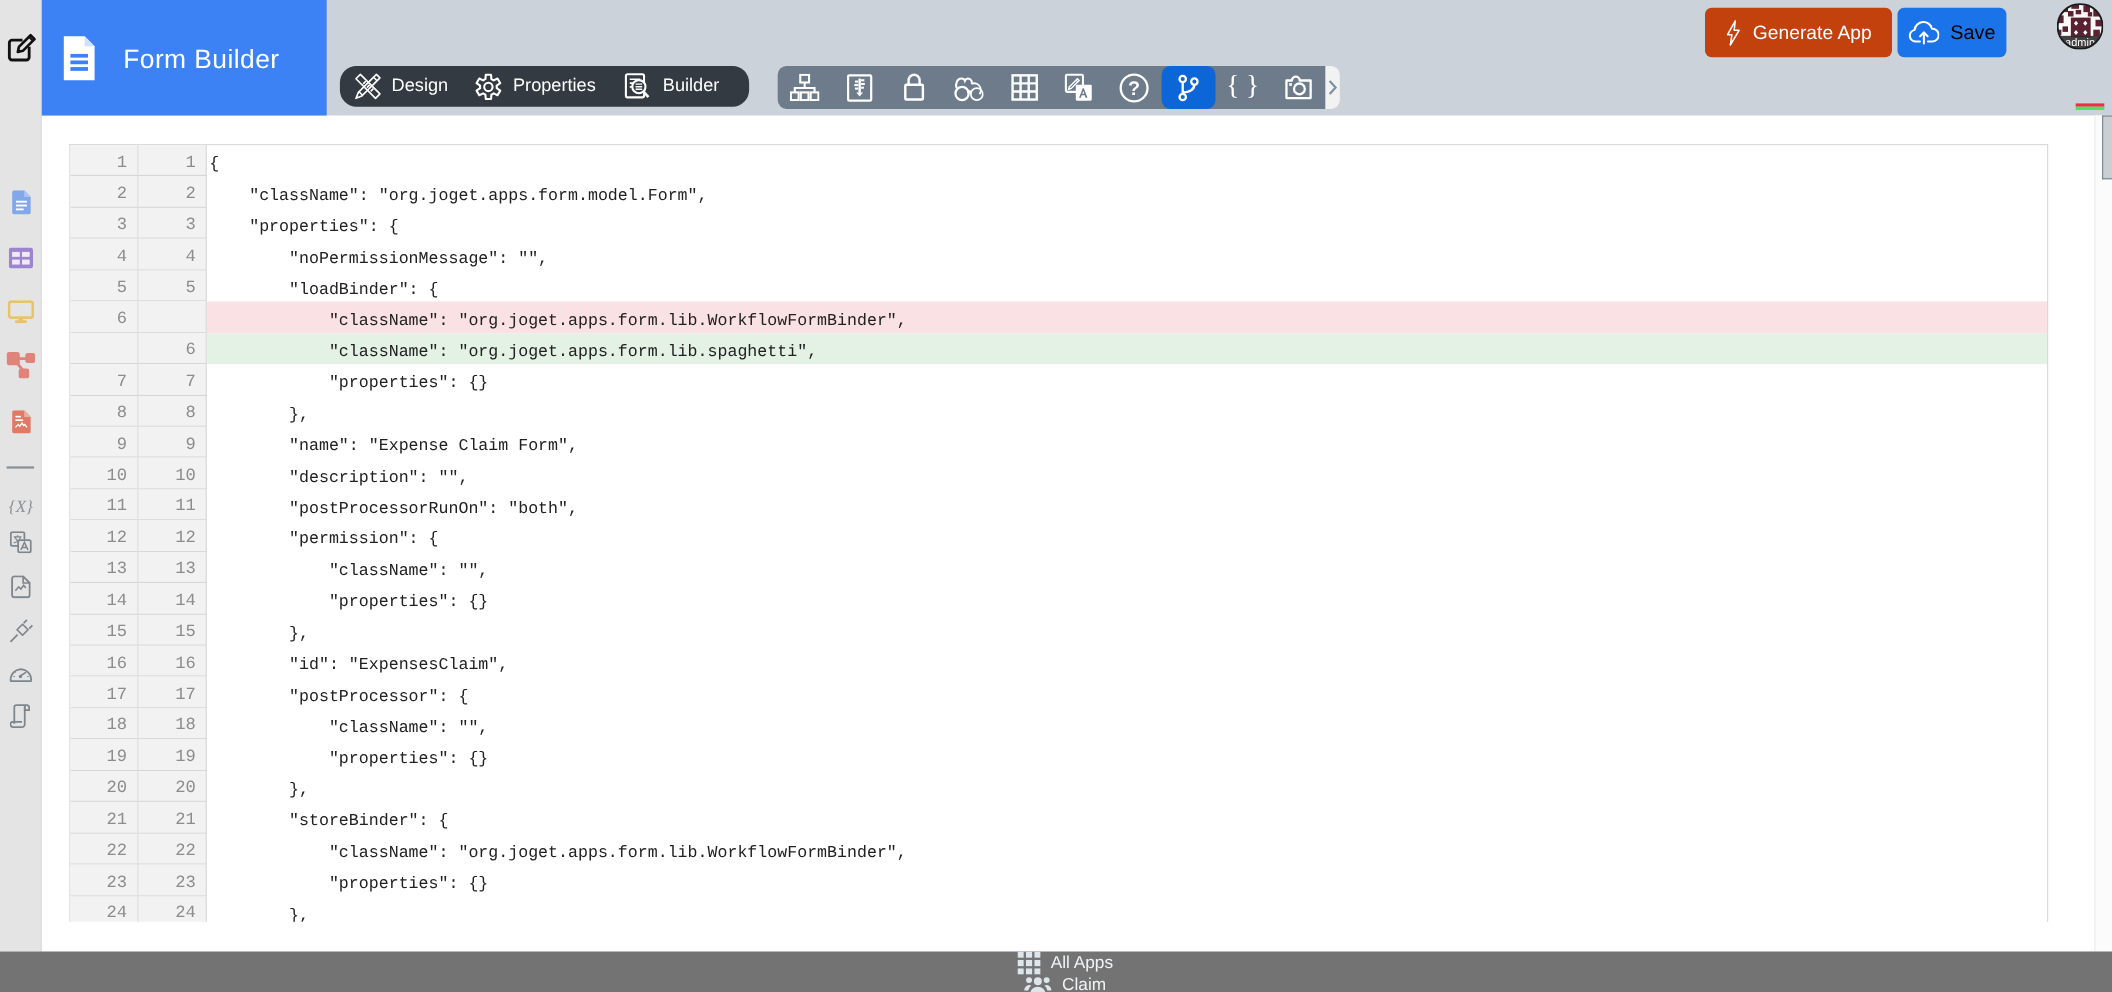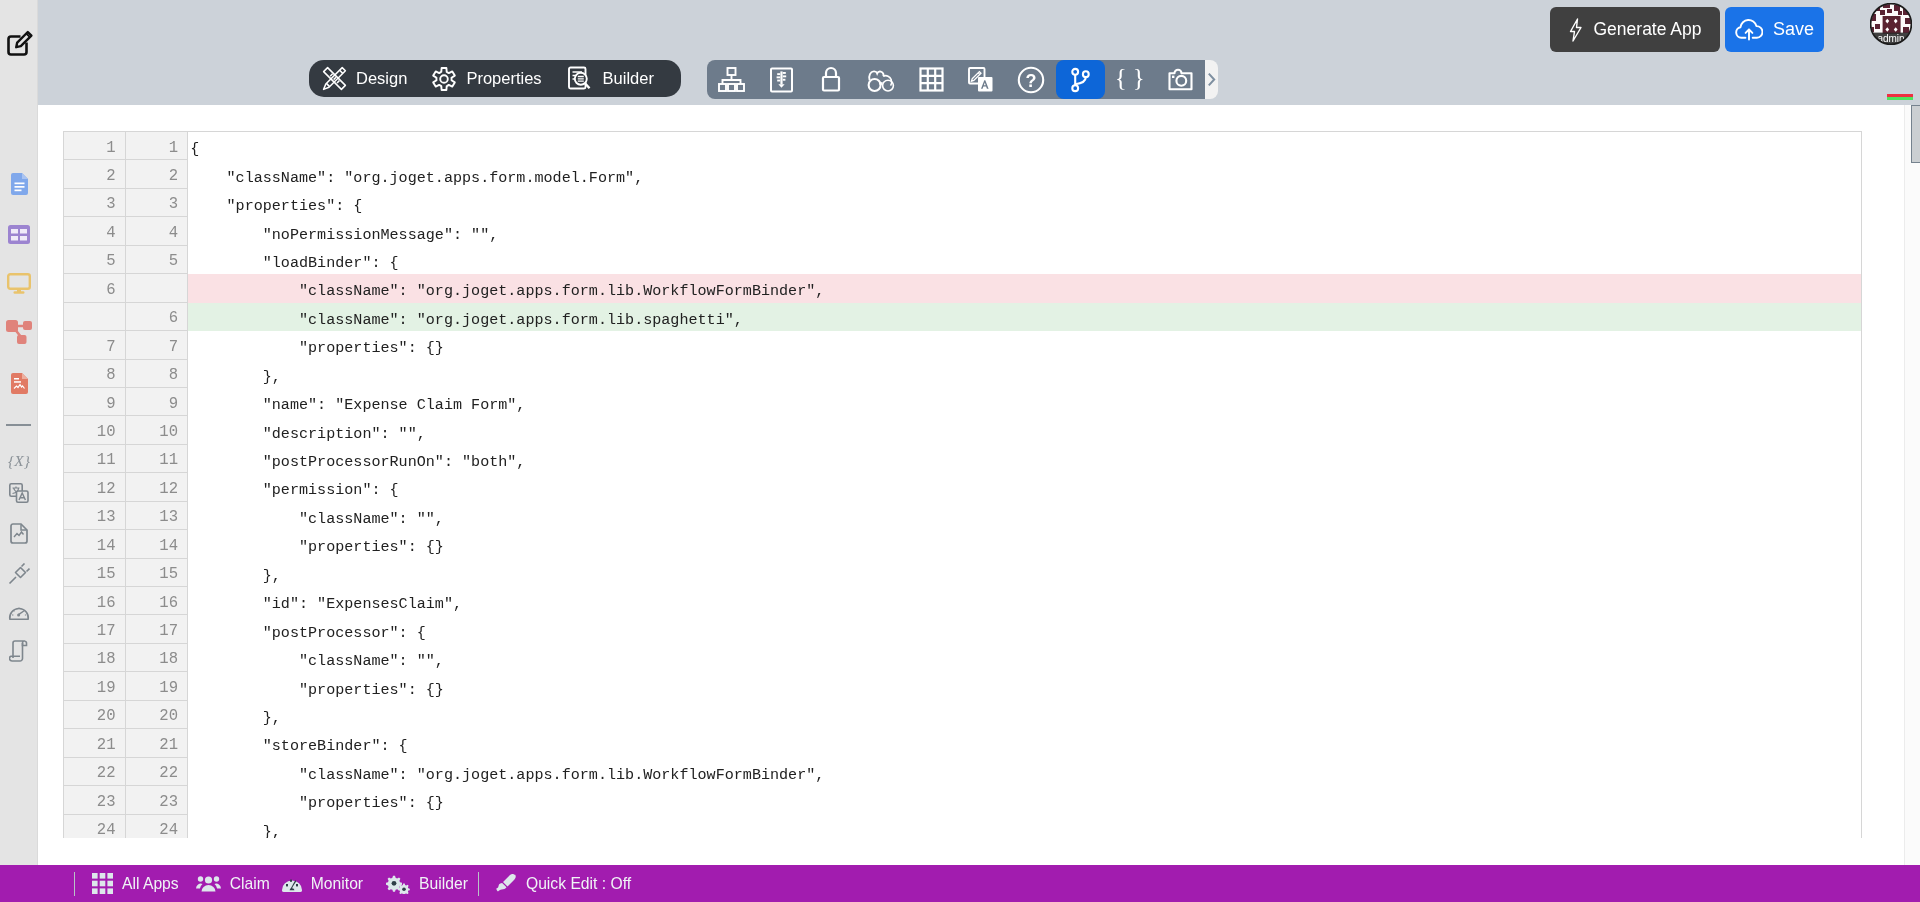--- a/index.html
+++ b/index.html
@@ -18,24 +18,24 @@
   #apptitle .pub { font-weight:400; font-size:15.3px; color:#494f56; }
   #tabbar { left:271px; top:60px; width:372px; height:37px; background:#343a41; border-radius:15px;
     display:flex; align-items:center; color:#fff; font-size:16.5px; }
   .tabitem { display:flex; align-items:center; gap:9px; }
   #toolbar { left:669px; top:60px; width:498px; height:39px; background:#6d7b8b; border-radius:8px 0 0 8px;
     display:flex; align-items:center; }
   .tbtn { width:50px; height:39px; display:flex; align-items:center; justify-content:center; }
   .tbtn.active { background:#0d66d8; border-radius:8px; }
   #tbexp { left:1167px; top:60px; width:13px; height:39px; background:#f2f2f2; border-radius:0 8px 8px 0;
     display:flex; align-items:center; justify-content:center; color:#6d7b8b; font-size:13px; }
-  #genapp { left:1512px; top:7px; width:170px; height:45px; background:#404040; border-radius:6px;
+  #genapp { left:1512px; top:7px; width:170px; height:45px; background:#c2410c; border-radius:6px;
     display:flex; align-items:center; justify-content:center; gap:12px; color:#fff; font-size:17.5px; }
   #savebtn { left:1687px; top:7px; width:99px; height:45px; background:#1a73e8; border-radius:6px;
-    display:flex; align-items:center; justify-content:center; gap:10px; color:#ffffff; font-size:18px; }
+    display:flex; align-items:center; justify-content:center; gap:10px; color:#000000; font-size:18px; }
   #avatar { left:1832px; top:3px; width:42px; height:42px; }
 
   
   #mark-red { left:1887px; top:94px; width:26px; height:3px; background:#ef2e42; }
   #mark-green { left:1887px; top:97px; width:26px; height:3px; background:#4ee35f; }
   #sb-track { left:1904px; top:105px; width:16px; height:760px; background:#fbfbfb; border-left:1px solid #ececec; }
   #sb-thumb { left:1911px; top:104.5px; width:9px; height:58px; background:#cbcfd2; border:1px solid #75828e; border-right:none; }
 
   
   #diff { left:63px; top:131px; width:1799px; height:707px; overflow:hidden;
@@ -43,22 +43,22 @@
     font-family:"Liberation Mono", monospace; font-size:15.1px; }
   .drow { display:flex; height:28.45px; }
   .n1,.n2 { width:61.5px; flex:none; background:#f2f2f2; border-right:1px solid #d6d6d6; border-bottom:1px solid #d6d6d6;
     color:#8c8c8c; text-align:right; padding-right:9px; line-height:27.45px; padding-top:2.6px; font-size:15.6px; }
   .n2 { width:62.5px; }
   .dcode { flex:1; white-space:pre; color:#212121; line-height:28.45px; padding-left:2.3px; padding-top:3.2px; }
   .drow.red .dcode { background:#fae1e4; }
   .drow.green .dcode { background:#e3f2e4; }
 
   
-  #footer { left:0; top:865px; width:1920px; height:37px; background:#a21caf; display:flex; align-items:center;
-    color:#f0f4f6; font-size:15.7px; }
+  #footer { left:0; top:865px; width:1920px; height:37px; background:#737373; display:flex; align-items:center;
+    color:#f0f4f6; font-size:15.7px;flex-direction:column; }
   .fsep { width:1px; height:24px; background:#b9c2c7; }
   .fitem { display:flex; align-items:center; gap:9px; }
 </style>
 </head>
 <body>
 
 <div class="abs" id="sidebar">
 
   <svg class="abs" style="left:5px;top:29px" width="29" height="29" viewBox="0 0 29 29">
     <path d="M21.5 13.5 v9.5 a2.5 2.5 0 0 1 -2.5 2.5 h-13 a2.5 2.5 0 0 1 -2.5 -2.5 v-13 a2.5 2.5 0 0 1 2.5 -2.5 h9.5" fill="none" stroke="#111" stroke-width="2.6"></path>
@@ -138,20 +138,30 @@
 
   <svg class="abs" style="left:9px;top:640px" width="20" height="22" viewBox="0 0 20 22">
     <g fill="none" stroke="#7e868d" stroke-width="1.6">
       <path d="M4 18 V3 a2 2 0 0 1 2-2 h8.5 a2.5 2.5 0 0 0 -1 2 v2.5 h4 v-2 a2.2 2.2 0 0 0 -2.2-2.5"></path>
       <path d="M13.5 3 v15.5 a2.5 2.5 0 0 1 -2.5 2.5 h-8 a2.5 2.5 0 0 1 -1-4.8 h9"></path>
     </g>
   </svg>
 </div>
 
 <div class="abs" id="header">
+  <div class="abs" id="fbbox">
+    <svg class="abs" style="left:18px;top:31px" width="32" height="44" viewBox="0 0 32 44">
+      <path d="M2 2 h19 l9 9 v31 h-28 z" fill="#fff"></path>
+      <path d="M21 2 l9 9 h-9 z" fill="#cfe0fb"></path>
+      <rect x="8" y="18" width="16" height="3.4" fill="#3c82f5"></rect>
+      <rect x="8" y="24" width="16" height="3.4" fill="#3c82f5"></rect>
+      <rect x="8" y="30" width="16" height="3.4" fill="#3c82f5"></rect>
+    </svg>
+    <div class="abs" id="fbtitle">Form Builder</div>
+  </div>
   <div class="abs" id="tabbar">
     <div class="tabitem" style="margin-left:13px">
       <svg width="25" height="25" viewBox="0 0 25 25">
         <g fill="none" stroke="#fff" stroke-width="1.5" stroke-linejoin="round">
           <path d="M5.6 1.6 L23.4 19.4 l-4 4 L1.6 5.6 z"></path>
           <path d="M8.2 10.2 l2.4-2.4 M11.6 13.6 l2.4-2.4 M15 17 l2.4-2.4"></path>
           <path d="M20.2 1.6 l3.2 3.2 L7 21.2 l-5.4 2.2 2.2-5.4 z"></path>
           <path d="M17.6 4.2 l3.2 3.2 M4.4 17.4 l3.2 3.2"></path>
         </g>
         </svg>

